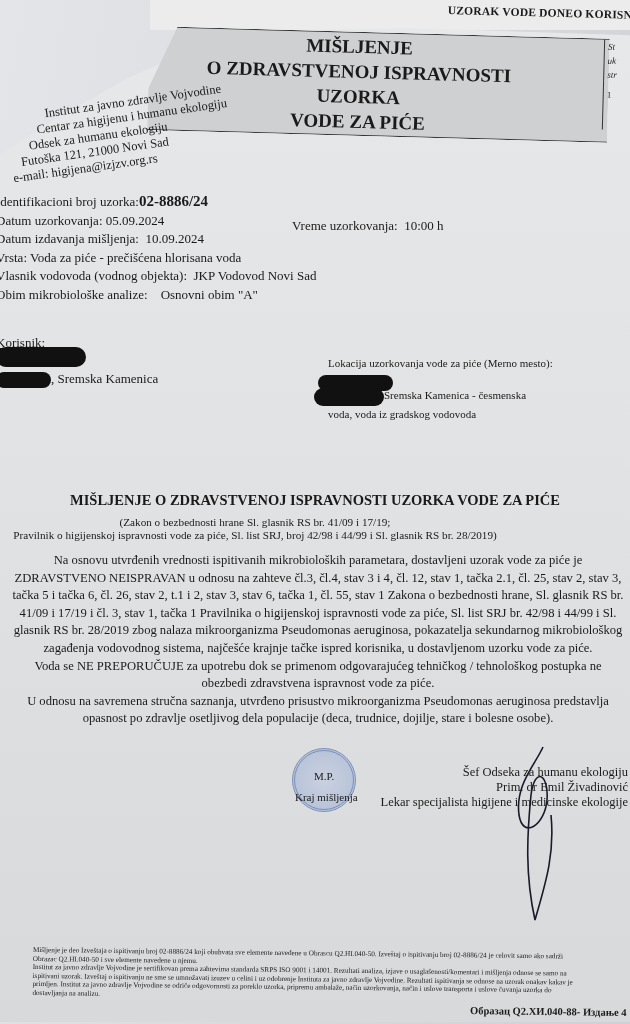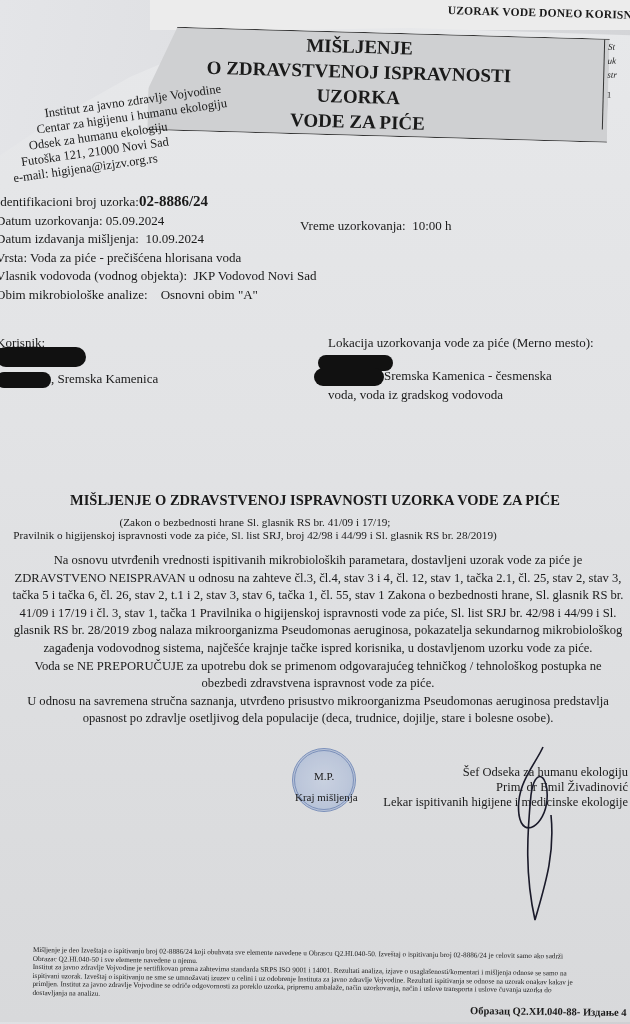--- a/index.html
+++ b/index.html
@@ -43,23 +43,23 @@
     font-size:19px; font-weight:bold; line-height:25px;
     transform:rotate(1.6deg); transform-origin:center top;
   }
   .institute {
     position:absolute; left:4px; top:112px; font-size:12.5px; line-height:15px;
     transform:rotate(-8deg); transform-origin:left top;
   }
   .fields { position:absolute; left:-4px; top:192px; font-size:13px; line-height:18.5px; }
   .fields .row { white-space:nowrap; }
   .fields .big { font-size:15px; font-weight:bold; }
-  .time-field { position:absolute; left:292px; top:218px; font-size:13px;margin-left:8px; }
+  .time-field { position:absolute; left:292px; top:218px; font-size:13px; }
   .client { position:absolute; left:-4px; top:334px; font-size:13px; line-height:17px; }
-  .location { position:absolute; left:328px; top:334px; font-size:13px; line-height:17px; width:300px; }
+  .location { position:absolute; left:328px; top:355px; font-size:11px; line-height:17px; width:300px; }
   .redact { display:inline-block; background:#111; border-radius:10px; vertical-align:middle; }
   .section-title {
     position:absolute; left:0; width:630px; top:492px; text-align:center;
     font-size:14.5px; font-weight:bold;
   }
   .legal-ref { position:absolute; left:0; width:510px; top:516px; text-align:center; font-size:11.2px; line-height:13px; }
   .body-text { position:absolute; left:12px; top:552px; width:612px; font-size:12.6px; line-height:17.6px; }
   .body-text p { margin:0;text-align:center; }
   .stamp {
     position:absolute; left:292px; top:748px; width:58px; height:58px; border-radius:50%;
@@ -145,21 +145,21 @@
   <p>U odnosu na savremena stručna saznanja, utvrđeno prisustvo mikroorganizma Pseudomonas aeruginosa predstavlja opasnost po zdravlje osetljivog dela populacije (deca, trudnice, dojilje, stare i bolesne osobe).</p>
 </div>
 
 <div class="stamp"></div>
 <div class="mp">M.P.</div>
 <div class="end-label">Kraj mišljenja</div>
 
 <div class="sig-block">
   <div>Šef Odseka za humanu ekologiju</div>
   <div>Prim. dr Emil Živadinović</div>
-  <div>Lekar ispitivanih higijene i medicinske ekologije</div>
+  <div>Lekar specijalista higijene i medicinske ekologije</div>
 </div>
 
 <svg class="signature" viewBox="0 0 60 180">
   <path d="M38 2 C30 20, 10 40, 14 70 C18 95, 40 80, 42 55 C44 30, 30 20, 26 50 C22 90, 20 130, 30 175 M30 175 C40 140, 50 110, 46 70" fill="none" stroke="#1a1a2a" stroke-width="1.6"></path>
 </svg>
 
 <div class="footer">
   <div>Mišljenje je deo Izveštaja o ispitivanju broj 02-8886/24 koji obuhvata sve elemente navedene u Obrascu Q2.HI.040-50. Izveštaj o ispitivanju broj 02-8886/24 je celovit samo ako sadrži</div>
   <div>Obrazac Q2.HI.040-50 i sve elemente navedene u njemu.</div>
   <div>Institut za javno zdravlje Vojvodine je sertifikovan prema zahtevima standarda SRPS ISO 9001 i 14001. Rezultati analiza, izjave o usaglašenosti/komentari i mišljenja odnose se samo na</div>

